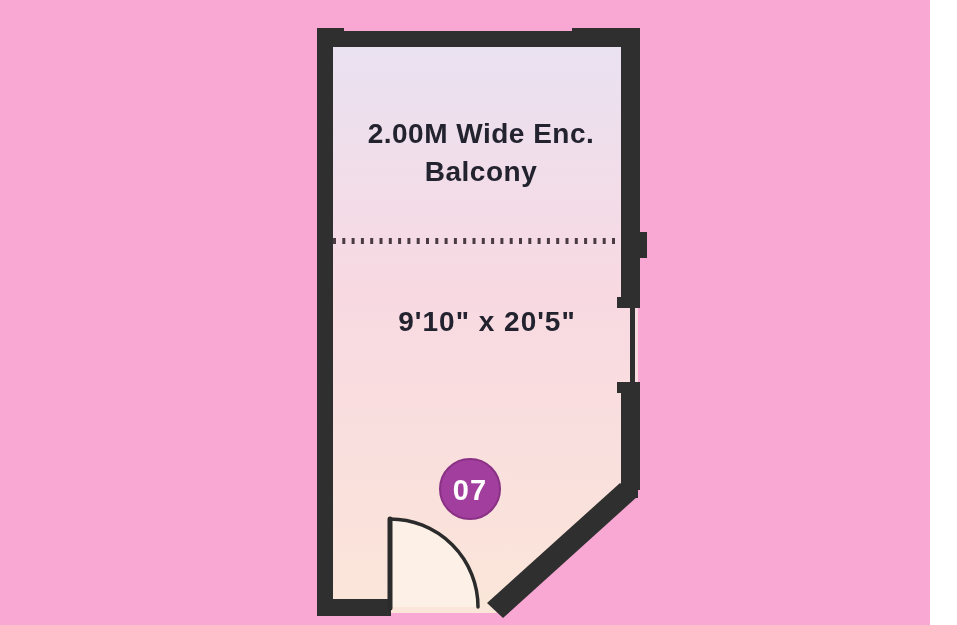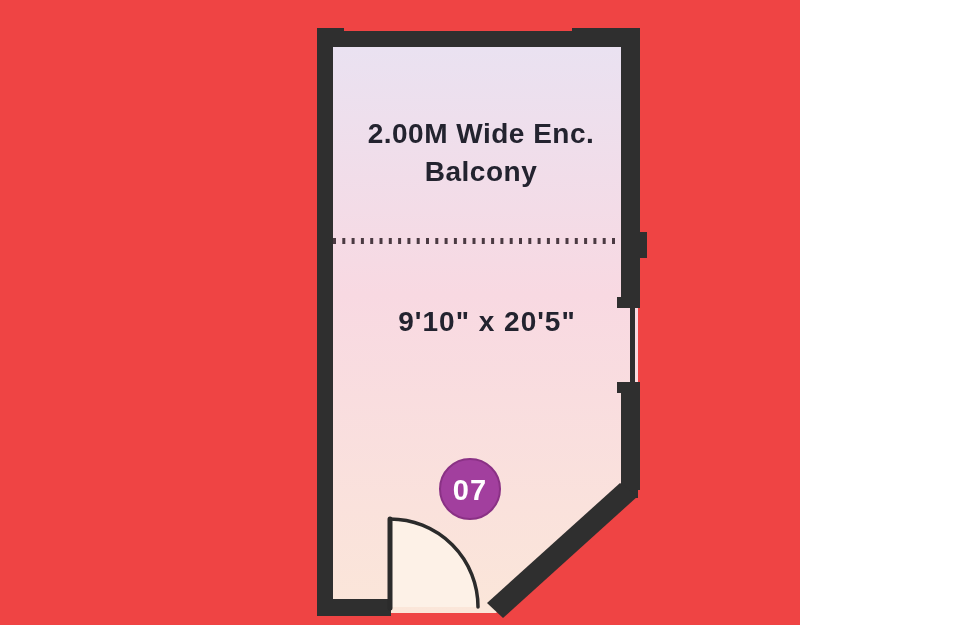--- a/index.html
+++ b/index.html
@@ -3,23 +3,23 @@
 <meta charset="utf-8">
 <style>
   html, body {
     margin: 0;
     padding: 0;
     background: #ffffff;
     font-family: "Liberation Sans", sans-serif;
   }
   .stage {
     position: relative;
-    width: 800px;
+    width: 930px;
     height: 625px;
-    background: #ef4444;
+    background: #f9a8d4;
     overflow: hidden;
   }
   svg text {
     font-family: "Liberation Sans", sans-serif;
   }
   .room-label {
     font-size: 28px;
     font-weight: 700;
     letter-spacing: 0.5px;
   }

